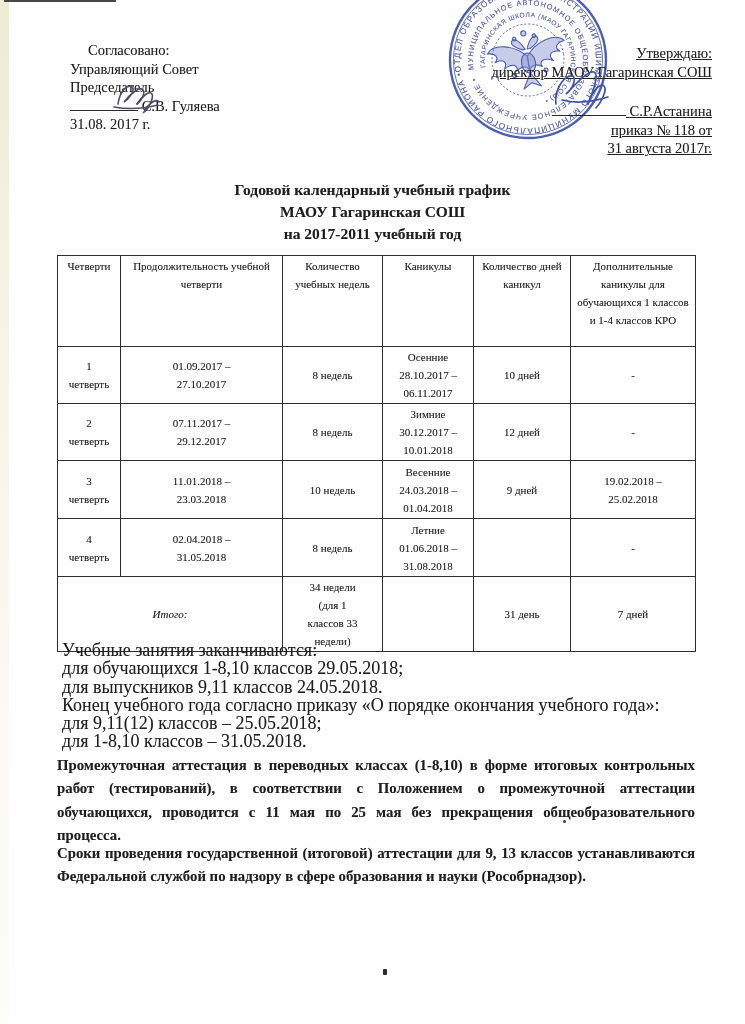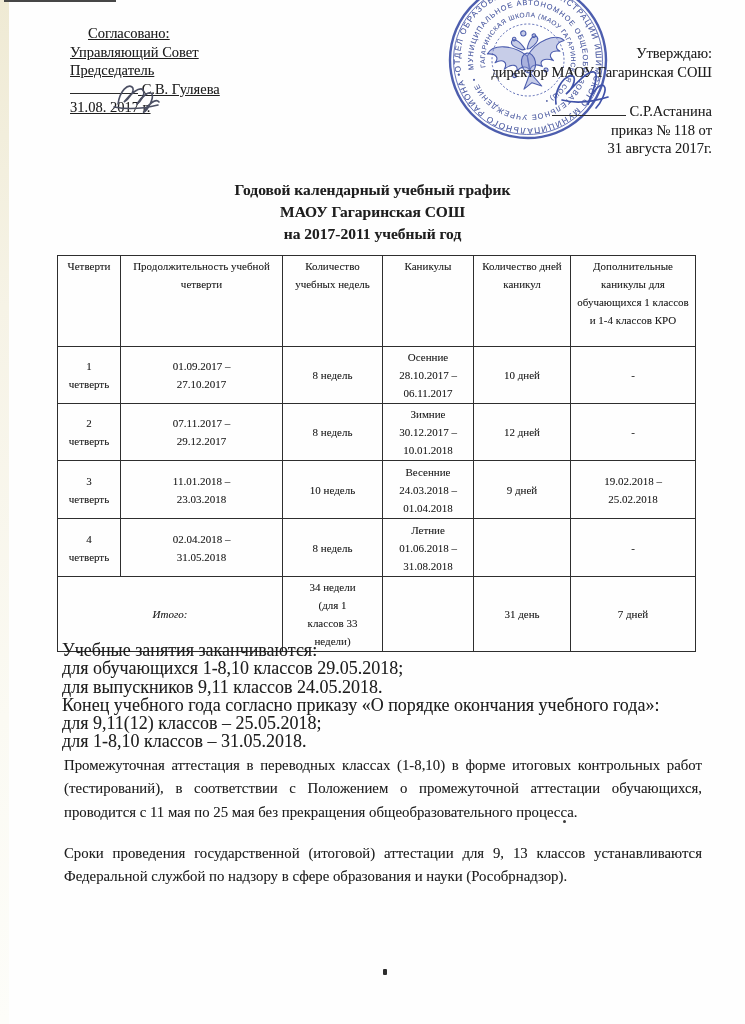--- a/index.html
+++ b/index.html
@@ -11,24 +11,24 @@
     text-shadow:0 0 .5px rgba(50,50,50,.35);
   }
   
   .scan-strip{position:absolute;left:0;top:0;width:9px;height:1024px;
     background:linear-gradient(to bottom,#efead4,#f6f3e6 30%,#fbfaf3 70%,#fdfdf9);}
   .scan-topline{position:absolute;left:4px;top:0;width:112px;height:2px;background:#474747;}
   .dot-a{position:absolute;left:563px;top:820px;width:3px;height:3px;background:#3c3c3c;border-radius:50%;}
   .dot-b{position:absolute;left:383px;top:969px;width:4px;height:6px;background:#2d2d2d;border-radius:1px;}
 
   
-  .approve-left{position:absolute;left:70px;top:24px;width:230px;font-size:14.5px;line-height:18.6px;text-decoration:underline;}
+  .approve-left{position:absolute;left:70px;top:41px;width:230px;font-size:14.5px;line-height:18.6px;}
   .approve-left .l1{padding-left:18px;}
   .approve-right{position:absolute;right:33px;top:44px;width:300px;text-align:right;
-    font-size:14.5px;line-height:18.6px;z-index:2;}
+    font-size:14.5px;line-height:18.6px;z-index:2;text-decoration:underline;}
   .spacer22{height:21px;}
   .sig-line{display:inline-block;border-bottom:1px solid #2a2a2a;height:12px;vertical-align:baseline;}
   .sig-svg{position:absolute;z-index:3;}
 
   
   .stamp{position:absolute;left:428px;top:-40px;width:200px;height:200px;z-index:1;opacity:.92;}
 
   
   .doc-title{position:absolute;top:179px;left:0;width:100%;text-align:center;
     font-weight:bold;font-size:15.5px;line-height:22px;}
@@ -40,22 +40,22 @@
     text-align:center;white-space:pre-line;line-height:18px;font-weight:normal;}
   table.cal th{vertical-align:top;height:88px;}
   table.cal td{vertical-align:middle;}
   tr.r-std td{height:52px;}
   tr.r-tall td{height:55px;}
   tr.r-total td{height:70px;margin-top:21px;}
   td.total-label{text-align:right;padding-right:7px;font-style:italic;}
 
   
   .notes{position:absolute;left:62px;top:641px;width:625px;font-size:18px;line-height:18.3px;}
-  .para{position:absolute;left:64px;width:638px;text-align:justify;
-    font-size:14.8px;line-height:23.4px;margin:0;}
+  .para{position:absolute;left:57px;width:638px;text-align:justify;
+    font-size:14.8px;line-height:23.4px;margin:0;font-weight:bold;}
   .para.p1{top:754px;}
   .para.p2{top:842px;}
 </style>
 </head>
 <body>
 
 <div class="page">
 
   <div class="scan-strip"></div>
   <div class="scan-topline"></div>

